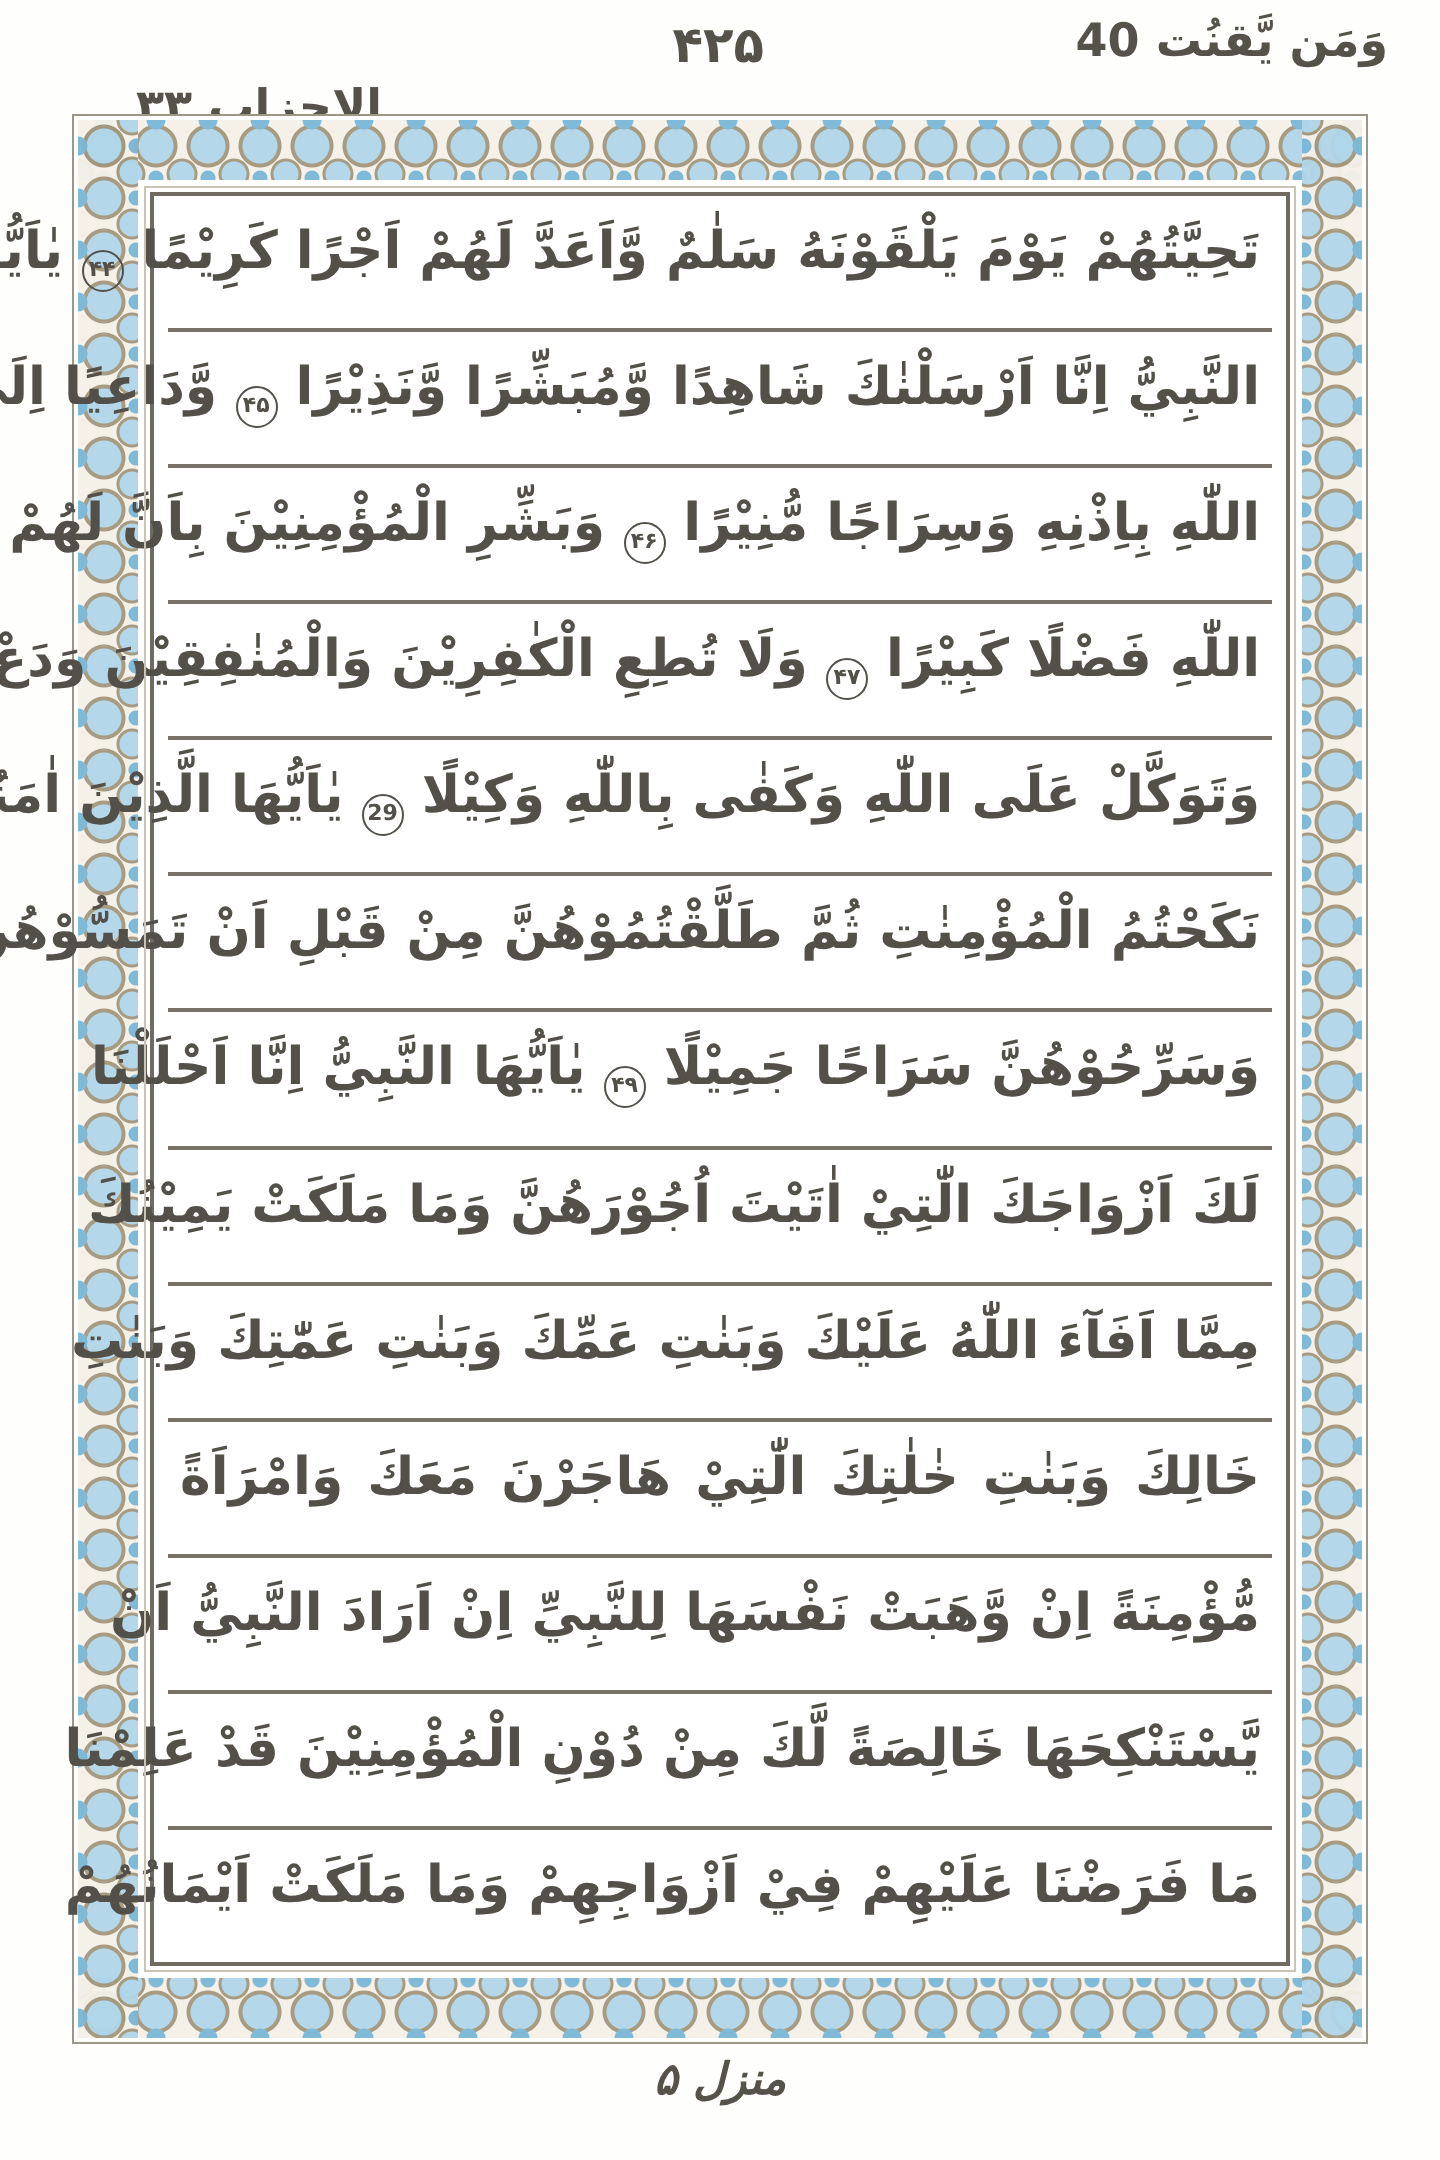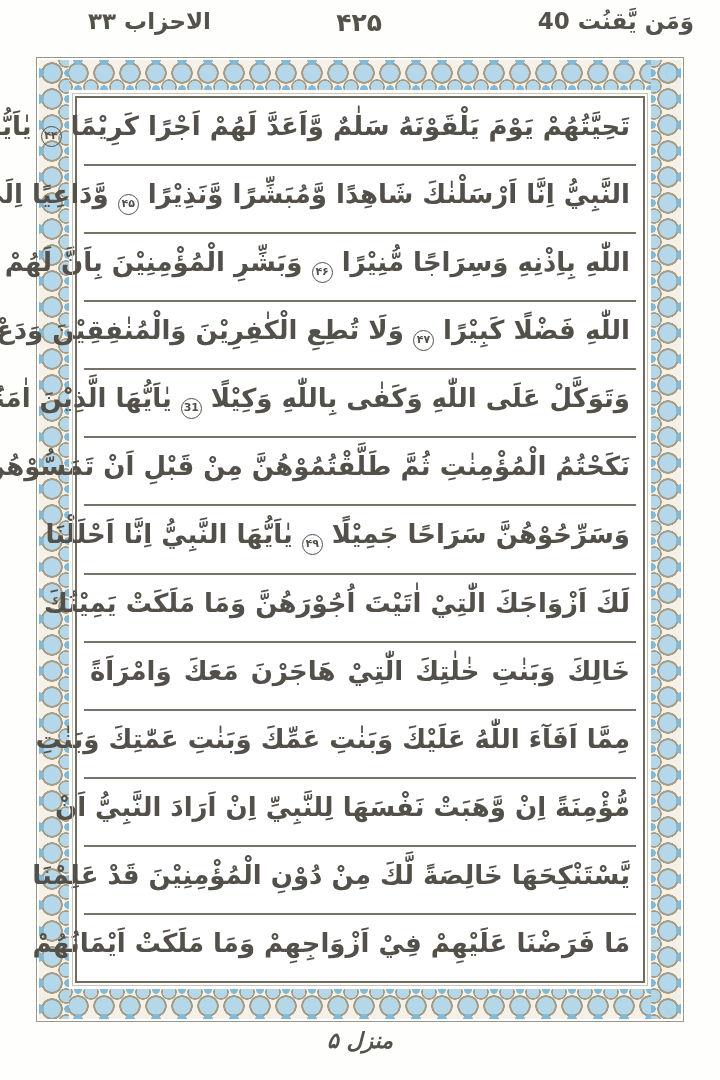--- a/index.html
+++ b/index.html
@@ -14,21 +14,21 @@
 
   
   .header { position: absolute; top: 8px; left: 0; right: 0; height: 42px; }
   .hdr {
     position: absolute; top: 0;
     font-weight: bold; font-size: 23px; color: #55524a;
     direction: rtl; white-space: nowrap; letter-spacing: 0.5px;
   }
   .hdr-right { right: 26px; }
   .hdr-center { left: 50%; transform: translateX(-52%); font-size: 25px; }
-  .hdr-left { left: 88px; }
+  .hdr-left { left: 68px; margin-top: 33px; }
 
   
   .frame {
     position: absolute; left: 36px; top: 57px; width: 648px; height: 965px;
     box-sizing: border-box;
     border: 1px solid #9c968a;
     background: #fff;
   }
   .band { position: absolute; opacity: 0.95; }
   .band-top, .band-bottom { height: 30px; left: 2px; right: 2px; }
@@ -125,26 +125,26 @@
     <div class="band band-top band-h"></div>
     <div class="band band-bottom band-h"></div>
     <div class="band band-left band-v"></div>
     <div class="band band-right band-v"></div>
 
     <div class="text-panel">
       <div class="row"><span>تَحِيَّتُهُمْ يَوْمَ يَلْقَوْنَهُ سَلٰمٌ وَّاَعَدَّ لَهُمْ اَجْرًا كَرِيْمًا</span> <span class="ayah-mark">۴۴</span> <span>يٰاَيُّهَا</span></div>
       <div class="row"><span>النَّبِيُّ اِنَّا اَرْسَلْنٰكَ شَاهِدًا وَّمُبَشِّرًا وَّنَذِيْرًا</span> <span class="ayah-mark">۴۵</span> <span>وَّدَاعِيًا اِلَى</span></div>
       <div class="row"><span>اللّٰهِ بِاِذْنِهِ وَسِرَاجًا مُّنِيْرًا</span> <span class="ayah-mark">۴۶</span> <span>وَبَشِّرِ الْمُؤْمِنِيْنَ بِاَنَّ لَهُمْ مِّنَ</span></div>
       <div class="row"><span>اللّٰهِ فَضْلًا كَبِيْرًا</span> <span class="ayah-mark">۴۷</span> <span>وَلَا تُطِعِ الْكٰفِرِيْنَ وَالْمُنٰفِقِيْنَ وَدَعْ اَذٰىهُمْ</span></div>
-      <div class="row"><span>وَتَوَكَّلْ عَلَى اللّٰهِ وَكَفٰى بِاللّٰهِ وَكِيْلًا</span> <span class="ayah-mark">31</span> <span>يٰاَيُّهَا الَّذِيْنَ اٰمَنُوْا اِذَا</span></div>
+      <div class="row"><span>وَتَوَكَّلْ عَلَى اللّٰهِ وَكَفٰى بِاللّٰهِ وَكِيْلًا</span> <span class="ayah-mark">29</span> <span>يٰاَيُّهَا الَّذِيْنَ اٰمَنُوْا اِذَا</span></div>
       <div class="row"><span>نَكَحْتُمُ الْمُؤْمِنٰتِ ثُمَّ طَلَّقْتُمُوْهُنَّ مِنْ قَبْلِ اَنْ تَمَسُّوْهُنَّ</span></div>
       <div class="row"><span>وَسَرِّحُوْهُنَّ سَرَاحًا جَمِيْلًا</span> <span class="ayah-mark">۴۹</span> <span>يٰاَيُّهَا النَّبِيُّ اِنَّا اَحْلَلْنَا</span></div>
       <div class="row"><span>لَكَ اَزْوَاجَكَ الّٰتِيْ اٰتَيْتَ اُجُوْرَهُنَّ وَمَا مَلَكَتْ يَمِيْنُكَ</span></div>
+      <div class="row"><span>مِمَّا اَفَآءَ اللّٰهُ عَلَيْكَ وَبَنٰتِ عَمِّكَ وَبَنٰتِ عَمّٰتِكَ وَبَنٰتِ</span></div>
       <div class="row"><span>خَالِكَ وَبَنٰتِ خٰلٰتِكَ الّٰتِيْ هَاجَرْنَ مَعَكَ وَامْرَاَةً</span></div>
-      <div class="row"><span>مِمَّا اَفَآءَ اللّٰهُ عَلَيْكَ وَبَنٰتِ عَمِّكَ وَبَنٰتِ عَمّٰتِكَ وَبَنٰتِ</span></div>
       <div class="row"><span>مُّؤْمِنَةً اِنْ وَّهَبَتْ نَفْسَهَا لِلنَّبِيِّ اِنْ اَرَادَ النَّبِيُّ اَنْ</span></div>
       <div class="row"><span>يَّسْتَنْكِحَهَا خَالِصَةً لَّكَ مِنْ دُوْنِ الْمُؤْمِنِيْنَ قَدْ عَلِمْنَا</span></div>
       <div class="row"><span>مَا فَرَضْنَا عَلَيْهِمْ فِيْ اَزْوَاجِهِمْ وَمَا مَلَكَتْ اَيْمَانُهُمْ</span></div>
     </div>
   </div>
 
   <div class="footer">منزل ۵</div>
 
 </div>
 

